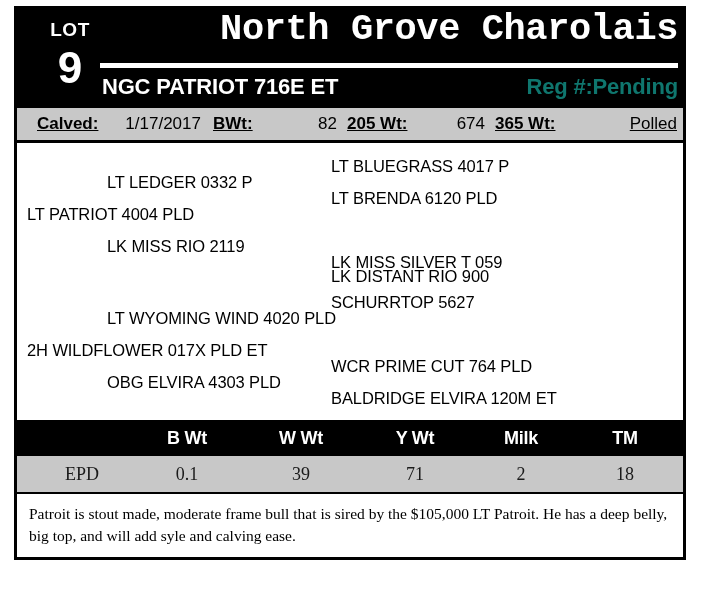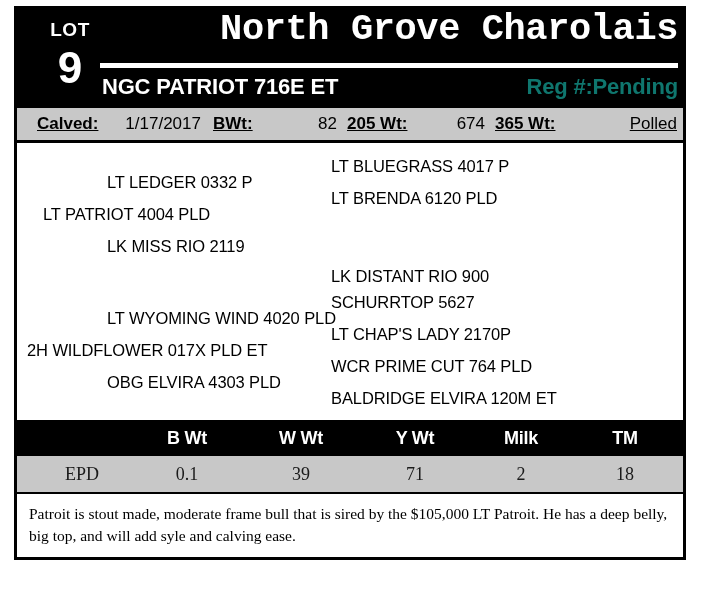--- a/index.html
+++ b/index.html
@@ -228,31 +228,31 @@
     <div class="cell lbl st-205-l">205 Wt:</div>
     <div class="cell val st-205-v">674</div>
     <div class="cell lbl st-365-l">365 Wt:</div>
     <div class="cell val st-365-v"></div>
     <div class="cell st-polled">Polled</div>
   </div>
 
   <div class="pedigree">
 
     <div class="ped-item col-grandparent" style="top:30px;">LT LEDGER 0332 P</div>
-    <div class="ped-item col-parent" style="top:62px;margin-left:16px;">LT PATRIOT 4004 PLD</div>
+    <div class="ped-item col-parent" style="top:62px;">LT PATRIOT 4004 PLD</div>
     <div class="ped-item col-grandparent" style="top:94px;">LK MISS RIO 2119</div>
     <div class="ped-item col-great" style="top:14px;">LT BLUEGRASS 4017 P</div>
     <div class="ped-item col-great" style="top:46px;">LT BRENDA 6120 PLD</div>
     <div class="ped-item col-great" style="top:78px;margin-top:46px;">LK DISTANT RIO 900</div>
+    <div class="ped-item col-great" style="top:110px;">LK MISS SILVER T 059</div>
 
     <div class="ped-item col-grandparent" style="top:166px;">LT WYOMING WIND 4020 PLD</div>
     <div class="ped-item col-parent" style="top:198px;">2H WILDFLOWER 017X PLD ET</div>
     <div class="ped-item col-grandparent" style="top:230px;">OBG ELVIRA 4303 PLD</div>
     <div class="ped-item col-great" style="top:150px;">SCHURRTOP 5627</div>
-    <div class="ped-item col-great" style="top:182px;">LT CHAP'S LADY 2170P</div>
     <div class="ped-item col-great" style="top:214px;">WCR PRIME CUT 764 PLD</div>
     <div class="ped-item col-great" style="top:246px;">BALDRIDGE ELVIRA 120M ET</div>
   </div>
 
   <div class="epd-head">
     <div class="epd-cell" style="left:110px;width:120px;">B Wt</div>
     <div class="epd-cell" style="left:224px;width:120px;">W Wt</div>
     <div class="epd-cell" style="left:338px;width:120px;">Y Wt</div>
     <div class="epd-cell" style="left:444px;width:120px;">Milk</div>
     <div class="epd-cell" style="left:548px;width:120px;">TM</div>

